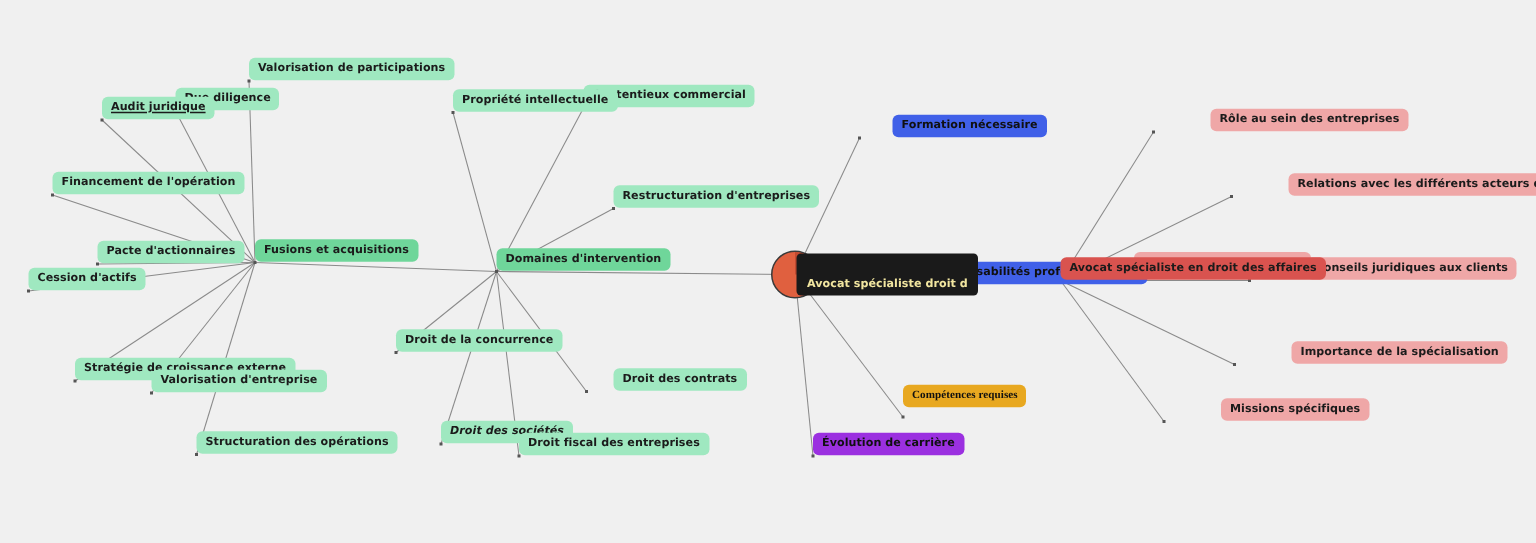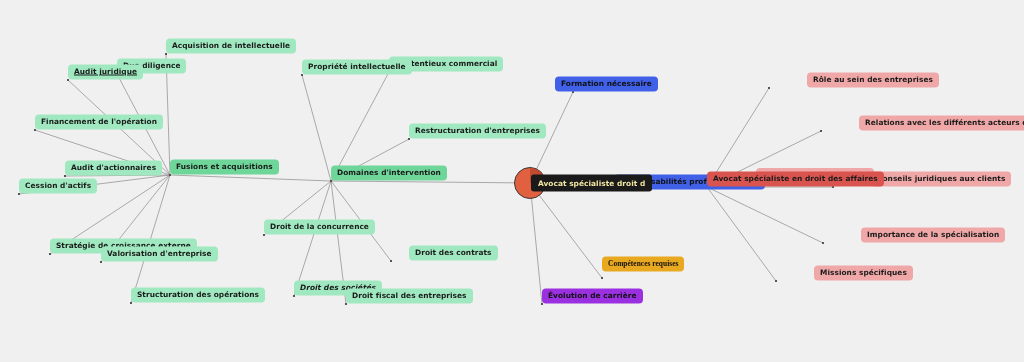--- a/index.html
+++ b/index.html
@@ -35,21 +35,21 @@
   .node.green{ background:#9fe8c0; }
   .node.greendark{ background:#6fd69a; }
   .node.red{ background:#efa7a7;margin-left:38px; }
   .node.reddark{ background:#d9534f; }
   .node.blue{ background:#4060e8; color:#101010; }
   .node.purple{ background:#9b30e0; color:#101010; }
   .node.orange{ background:#e8a820; color:#101010; }
   .node.root{
     background:#1a1a1a;
     color:#f2e6a0;
-    padding:4px 7px 3px 7px;
+    padding:15px 7px 3px 7px;
     border-radius:3px;
     z-index:40;
   }
   .rootcircle{
     position:absolute;
     width:30px;height:30px;
     border-radius:50%;
     background:#e0603f;
     border:1px solid #3a3a3a;
     transform:translate(-50%,-50%);
@@ -98,29 +98,29 @@
       <line x1="530" y1="183" x2="542" y2="304" stroke="#8a8a8a" stroke-width="0.7"></line>
       <line x1="530" y1="183" x2="707" y2="187" stroke="#8a8a8a" stroke-width="0.7"></line>
       <line x1="707" y1="187" x2="769" y2="88" stroke="#8a8a8a" stroke-width="0.7"></line>
       <line x1="707" y1="187" x2="821" y2="131" stroke="#8a8a8a" stroke-width="0.7"></line>
       <line x1="707" y1="187" x2="833" y2="187" stroke="#8a8a8a" stroke-width="0.7"></line>
       <line x1="707" y1="187" x2="823" y2="243" stroke="#8a8a8a" stroke-width="0.7"></line>
       <line x1="707" y1="187" x2="776" y2="281" stroke="#8a8a8a" stroke-width="0.7"></line>
     </svg>
   <div id="nodes-layer">
       <div class="node red" style="left: 718px; top: 174px; width: 118px; height: 12px; z-index: 5;"></div>
-      <div class="node green" style="left: 166px; top: 46px; z-index: 10;"><span>Acquisition de intellectuelle</span></div>
+      <div class="node green" style="left: 166px; top: 46px; z-index: 10;"><span>Valorisation de participations</span></div>
       <div class="dot" style="left: 166px; top: 54px; z-index: 9;"></div>
       <div class="node green" style="left: 117px; top: 66px; z-index: 11;"><span>Due diligence</span></div>
       <div class="dot" style="left: 117px; top: 74px; z-index: 9;"></div>
       <div class="node green" style="left: 68px; top: 72px; z-index: 12; text-decoration: underline;"><span>Audit juridique</span></div>
       <div class="dot" style="left: 68px; top: 80px; z-index: 9;"></div>
       <div class="node green" style="left: 35px; top: 122px; z-index: 13;"><span>Financement de l'opération</span></div>
       <div class="dot" style="left: 35px; top: 130px; z-index: 9;"></div>
-      <div class="node green" style="left: 65px; top: 168px; z-index: 14;"><span>Audit d'actionnaires</span></div>
+      <div class="node green" style="left: 65px; top: 168px; z-index: 14;"><span>Pacte d'actionnaires</span></div>
       <div class="dot" style="left: 65px; top: 176px; z-index: 9;"></div>
       <div class="node green" style="left: 19px; top: 186px; z-index: 15;"><span>Cession d'actifs</span></div>
       <div class="dot" style="left: 19px; top: 194px; z-index: 9;"></div>
       <div class="node green" style="left: 50px; top: 246px; z-index: 16;"><span>Stratégie de croissance externe</span></div>
       <div class="dot" style="left: 50px; top: 254px; z-index: 9;"></div>
       <div class="node green" style="left: 101px; top: 254px; z-index: 17;"><span>Valorisation d'entreprise</span></div>
       <div class="dot" style="left: 101px; top: 262px; z-index: 9;"></div>
       <div class="node green" style="left: 131px; top: 295px; z-index: 18;"><span>Structuration des opérations</span></div>
       <div class="dot" style="left: 131px; top: 303px; z-index: 9;"></div>
       <div class="node greendark" style="left: 170px; top: 167px; z-index: 19;"><span>Fusions et acquisitions</span></div>
@@ -134,21 +134,21 @@
       <div class="node green" style="left: 264px; top: 227px; z-index: 23;"><span>Droit de la concurrence</span></div>
       <div class="dot" style="left: 264px; top: 235px; z-index: 9;"></div>
       <div class="node green" style="left: 409px; top: 253px; z-index: 24;"><span>Droit des contrats</span></div>
       <div class="dot" style="left: 391px; top: 261px; z-index: 9;"></div>
       <div class="node green" style="left: 294px; top: 288px; z-index: 25; font-style: italic;"><span>Droit des sociétés</span></div>
       <div class="dot" style="left: 294px; top: 296px; z-index: 9;"></div>
       <div class="node green" style="left: 346px; top: 296px; z-index: 26;"><span>Droit fiscal des entreprises</span></div>
       <div class="dot" style="left: 346px; top: 304px; z-index: 9;"></div>
       <div class="node greendark" style="left: 331px; top: 173px; z-index: 27;"><span>Domaines d'intervention</span></div>
       <div class="dot" style="left: 331px; top: 181px; z-index: 9;"></div>
-      <div class="node blue" style="left: 555px; top: 84px; z-index: 28;"><span>Formation nécessaire</span></div>
+      <div class="node blue" style="left: 595px; top: 84px; z-index: 28;"><span>Formation nécessaire</span></div>
       <div class="dot" style="left: 573px; top: 92px; z-index: 9;"></div>
       <div class="node blue" style="left: 614px; top: 182px; z-index: 29;"><span>Responsabilités professionnelles</span></div>
       <div class="dot" style="left: 614px; top: 190px; z-index: 9;"></div>
       <div class="node orange" style="left: 602px; top: 264px; z-index: 30; font-family: Liberation Serif, serif;"><span>Compétences requises</span></div>
       <div class="dot" style="left: 602px; top: 278px; z-index: 9;"></div>
       <div class="node purple" style="left: 542px; top: 296px; z-index: 31;"><span>Évolution de carrière</span></div>
       <div class="dot" style="left: 542px; top: 304px; z-index: 9;"></div>
       <div class="node red" style="left: 769px; top: 80px; z-index: 32;"><span>Rôle au sein des entreprises</span></div>
       <div class="dot" style="left: 769px; top: 88px; z-index: 9;"></div>
       <div class="node red" style="left: 821px; top: 123px; z-index: 33;"><span>Relations avec les différents acteurs du monde des affaires</span></div>

